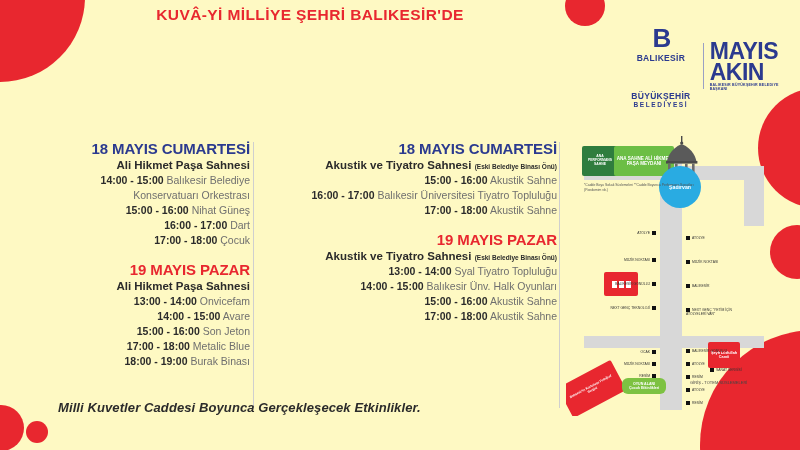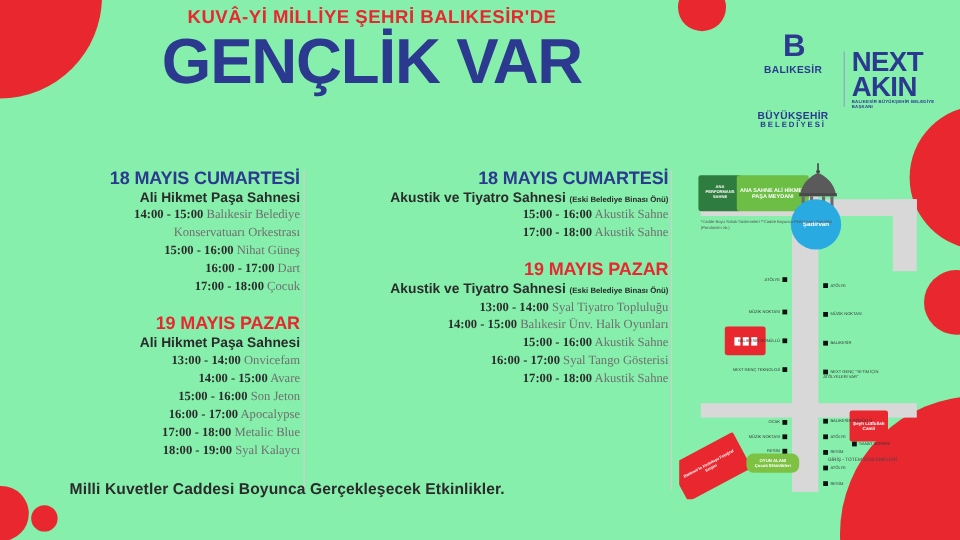--- a/index.html
+++ b/index.html
@@ -3,21 +3,21 @@
 <meta charset="utf-8">
 <style>
   html,body{margin:0;padding:0;}
   body{
     width:800px;height:450px;
     background:#ffffff;
     font-family:"Liberation Sans", sans-serif;
     overflow:hidden;
     position:relative;
   }
-  .poster{position:absolute;inset:0;overflow:hidden;background:#86efac;}
+  .poster{position:absolute;inset:0;overflow:hidden;background:#fef9c3;}
 
   
   .deco{position:absolute;border-radius:50%;background:#e8272f;pointer-events:none;}
   .deco-tl{width:170px;height:170px;left:-85px;top:-88px;}
   .deco-tr{width:40px;height:40px;left:565px;top:-14px;}
   .deco-r1{width:120px;height:120px;left:758px;top:88px;}
   .deco-r2{width:54px;height:54px;left:770px;top:225px;}
   .deco-br{width:230px;height:230px;left:700px;top:330px;}
   .deco-bl{width:46px;height:46px;left:-22px;top:405px;}
   .deco-bullet{width:22px;height:22px;left:26px;top:421px;}
@@ -55,31 +55,31 @@
   .col-left{left:55px;top:140px;width:195px;}
   .col-mid{left:267px;top:140px;width:290px;}
   .col-divider{position:absolute;width:1px;background:#cfcfcf;}
   .div-1{left:253px;top:142px;height:266px;}
   .div-2{left:559px;top:142px;height:266px;}
 
   .day-sat{color:#2b3a8f;font-weight:bold;font-size:15px;letter-spacing:-.1px;margin-bottom:1px;}
   .day-sun{color:#e8272f;font-weight:bold;font-size:15px;letter-spacing:-.1px;margin-bottom:1px;}
   .venue{color:#2b2b2b;font-weight:bold;font-size:11.5px;margin-bottom:1px;line-height:1.25;}
   .venue .venue-note{font-weight:bold;font-size:6.5px;color:#2b2b2b;letter-spacing:0;}
-  .ev{font-size:10.5px;line-height:1.42;color:#6b6b6b;white-space:normal;font-family:Liberation Serif, serif;}
+  .ev{font-size:10.5px;line-height:1.42;color:#6b6b6b;white-space:normal;}
   .ev .t{color:#2b2b2b;font-weight:bold;}
   .ev .n{color:#6f6f6f;}
   .blk{margin-bottom:8px;text-align:right;}
   .blk-sun-left{margin-top:13px;}
   .blk-sun-mid{margin-top:13px;}
 
   
   .footer{
     position:absolute;left:58px;top:400px;
-    font-size:13px;font-weight:bold;color:#2b2b2b;letter-spacing:.1px;
+    font-size:13px;font-weight:bold;color:#2b2b2b;letter-spacing:.1px;font-style:italic;
   }
 
   
   .map{position:absolute;left:566px;top:136px;width:228px;height:280px;overflow:hidden;}
   .road{position:absolute;background:#d8d8d8;}
   .road-v{left:94px;top:24px;width:22px;height:250px;}
   .road-h-top{left:18px;top:30px;width:180px;height:14px;}
   .road-h-mid{left:18px;top:200px;width:180px;height:12px;}
   .road-corner{left:178px;top:30px;width:20px;height:60px;}
 
@@ -115,33 +115,32 @@
   <div class="deco deco-tl"></div>
   <div class="deco deco-tr"></div>
   <div class="deco deco-r1"></div>
   <div class="deco deco-r2"></div>
   <div class="deco deco-br"></div>
   <div class="deco deco-bl"></div>
   <div class="deco deco-bullet"></div>
 
   <div class="header">
     <div class="kicker">KUVÂ-Yİ MİLLİYE ŞEHRİ BALIKESİR'DE</div>
-    <div class="bigtitle">GENÇLİK VAR</div>
   </div>
 
   <div class="logos">
     <div class="logo-bld">
       <div class="logo-mark">B</div>
       <div class="logo-l1">BALIKESİR</div>
       <div class="logo-l2">BÜYÜKŞEHİR</div>
       <div class="logo-l3">BELEDİYESİ</div>
     </div>
     <div class="logo-divider"></div>
     <div class="logo-akin">
-      <span class="a1">NEXT</span>
+      <span class="a1">MAYIS</span>
       <span class="a2">AKIN</span>
       <span class="a3">BALIKESİR BÜYÜKŞEHİR BELEDİYE BAŞKANI</span>
     </div>
   </div>
 
   <div class="col-divider div-1"></div>
   <div class="col-divider div-2"></div>
 
   <div class="col col-left">
     <div class="blk">
@@ -155,46 +154,45 @@
       <div class="ev"><span class="t">17:00 - 18:00</span> <span class="n">Çocuk</span></div>
     </div>
     <div class="blk blk-sun-left">
       <div class="day-sun">19 MAYIS PAZAR</div>
       <div class="venue">
         <span>Ali Hikmet Paşa Sahnesi</span>
       </div>
       <div class="ev"><span class="t">13:00 - 14:00</span> <span class="n">Onvicefam</span></div>
       <div class="ev"><span class="t">14:00 - 15:00</span> <span class="n">Avare</span></div>
       <div class="ev"><span class="t">15:00 - 16:00</span> <span class="n">Son Jeton</span></div>
-      <div class="ev"><span class="t">16:00 - 17:00</span> <span class="n">Apocalypse</span></div>
       <div class="ev"><span class="t">17:00 - 18:00</span> <span class="n">Metalic Blue</span></div>
-      <div class="ev"><span class="t">18:00 - 19:00</span> <span class="n">Syal Kalaycı</span></div>
+      <div class="ev"><span class="t">18:00 - 19:00</span> <span class="n">Burak Binası</span></div>
     </div>
   </div>
 
   <div class="col col-mid">
     <div class="blk">
       <div class="day-sat">18 MAYIS CUMARTESİ</div>
       <div class="venue">
         <span>Akustik ve Tiyatro Sahnesi</span>
         <span class="venue-note">(Eski Belediye Binası Önü)</span>
       </div>
       <div class="ev"><span class="t">15:00 - 16:00</span> <span class="n">Akustik Sahne</span></div>
+      <div class="ev"><span class="t">16:00 - 17:00</span> <span class="n">Balıkesir Üniversitesi Tiyatro Topluluğu</span></div>
       <div class="ev"><span class="t">17:00 - 18:00</span> <span class="n">Akustik Sahne</span></div>
     </div>
     <div class="blk blk-sun-mid">
       <div class="day-sun">19 MAYIS PAZAR</div>
       <div class="venue">
         <span>Akustik ve Tiyatro Sahnesi</span>
         <span class="venue-note">(Eski Belediye Binası Önü)</span>
       </div>
       <div class="ev"><span class="t">13:00 - 14:00</span> <span class="n">Syal Tiyatro Topluluğu</span></div>
       <div class="ev"><span class="t">14:00 - 15:00</span> <span class="n">Balıkesir Ünv. Halk Oyunları</span></div>
       <div class="ev"><span class="t">15:00 - 16:00</span> <span class="n">Akustik Sahne</span></div>
-      <div class="ev"><span class="t">16:00 - 17:00</span> <span class="n">Syal Tango Gösterisi</span></div>
       <div class="ev"><span class="t">17:00 - 18:00</span> <span class="n">Akustik Sahne</span></div>
     </div>
   </div>
 
   <div class="map">
     <div class="road road-h-top"></div>
     <div class="road road-corner"></div>
     <div class="road road-v"></div>
     <div class="road road-h-mid"></div>
 

